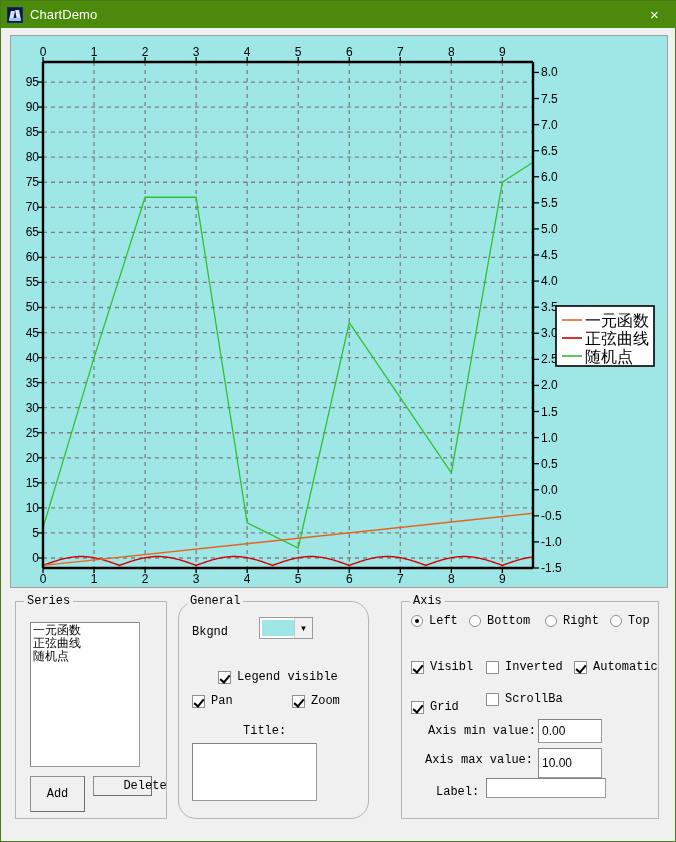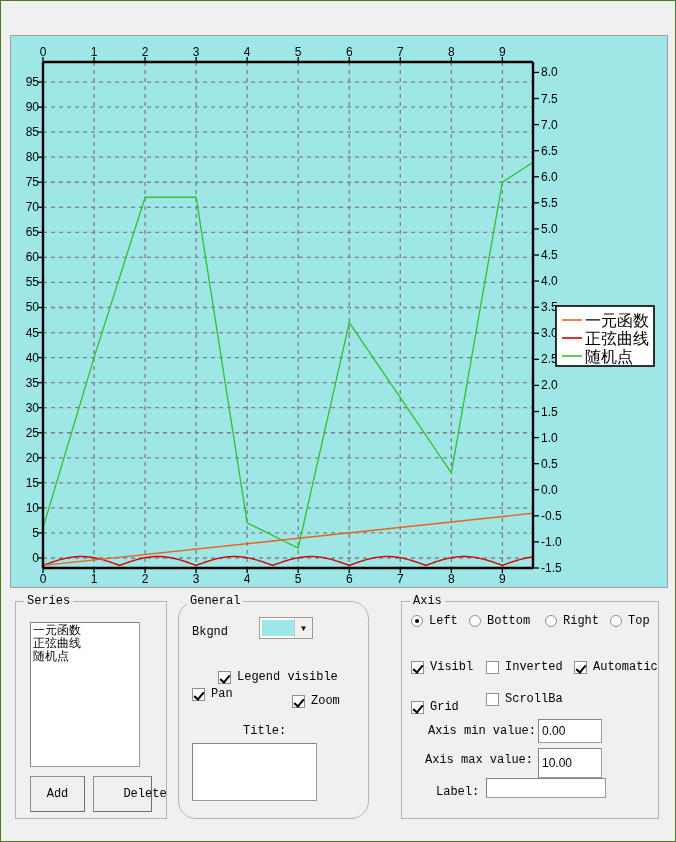--- a/index.html
+++ b/index.html
@@ -84,21 +84,21 @@
     box-sizing:border-box;
     background:#f0f0f0;
     border:1px solid #8f8f8f;
     border-right-color:#6d6d6d;border-bottom-color:#6d6d6d;
     font-family:"Liberation Mono", monospace;
     font-size:12px;color:#000;
     display:flex;align-items:center;justify-content:center;
     cursor:default;
   }
   #add-btn{left:14px;top:174px;width:55px;height:36px;}
-  #delete-btn{left:77px;top:174px;width:59px;height:36px;padding-left:45px;}
+  #delete-btn{left:77px;top:174px;width:59px;height:20px;padding-left:45px;}
 
   
   .lbl{
     position:absolute;
     font-family:"Liberation Mono", monospace;
     font-size:12px;color:#000;white-space:nowrap;
   }
   #bkgnd-label{left:13px;top:23px;}
   #bkgnd-combo{
     position:absolute;left:80px;top:15px;width:54px;height:22px;
@@ -121,21 +121,21 @@
     width:13px;height:13px;box-sizing:border-box;
     border:1px solid #8e8e8e;background:#fff;
     margin-right:6px;position:relative;flex:0 0 auto;
   }
   .chk.on .box:after{
     content:"";position:absolute;left:3px;top:1px;
     width:4px;height:8px;border:solid #000;
     border-width:0 2px 2px 0;transform:rotate(40deg);
   }
   #chk-legend{left:13px;top:68px;margin-left:26px;}
-  #chk-pan{left:13px;top:85px;}
+  #chk-pan{left:13px;top:92px;}
   #chk-zoom{left:76px;top:92px;padding-left:37px;}
   #title-label{left:64px;top:122px;}
   #title-input{
     position:absolute;left:13px;top:141px;width:125px;height:58px;
     box-sizing:border-box;background:#fff;
     border:1px solid #9b9b9b;border-top-color:#848484;border-left-color:#848484;
   }
 
   
   .rad{
@@ -172,20 +172,29 @@
   }
   #min-input{left:136px;top:117px;width:64px;height:24px;}
   #max-input{left:136px;top:146px;width:64px;height:30px;}
   #label-input{left:84px;top:176px;width:120px;height:20px;}
 </style>
 </head>
 <body>
 
 <div id="app">
 
+  <div id="titlebar">
+    <div id="app-icon">
+      <span class="p1"></span>
+        <span class="p2"></span>
+        <span class="b"></span>
+    </div>
+    <span id="title-text">ChartDemo</span>
+    <div id="close-btn">×</div>
+  </div>
 
   <div id="chart-panel">
     <svg id="chart-svg" width="656" height="551" viewBox="0 0 656 551">
       <rect x="0" y="0" width="656" height="551" fill="#9fe6e6"></rect>
 
       <g id="grid-lines">
           <line x1="32" y1="26" x2="32" y2="532" stroke="#808080" stroke-width="1.3" stroke-dasharray="4,4"></line>
           <line x1="83.04166666666667" y1="26" x2="83.04166666666667" y2="532" stroke="#808080" stroke-width="1.3" stroke-dasharray="4,4"></line>
           <line x1="134.08333333333334" y1="26" x2="134.08333333333334" y2="532" stroke="#808080" stroke-width="1.3" stroke-dasharray="4,4"></line>
           <line x1="185.125" y1="26" x2="185.125" y2="532" stroke="#808080" stroke-width="1.3" stroke-dasharray="4,4"></line>

